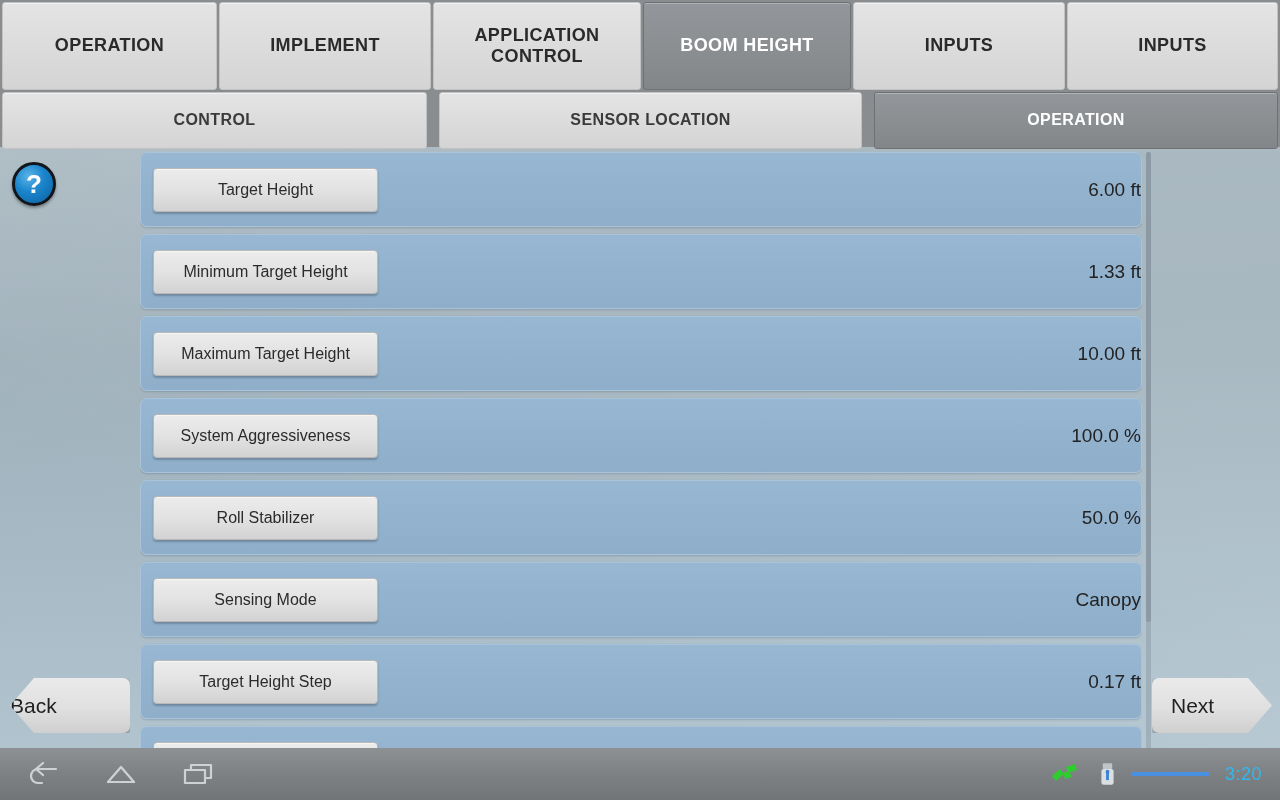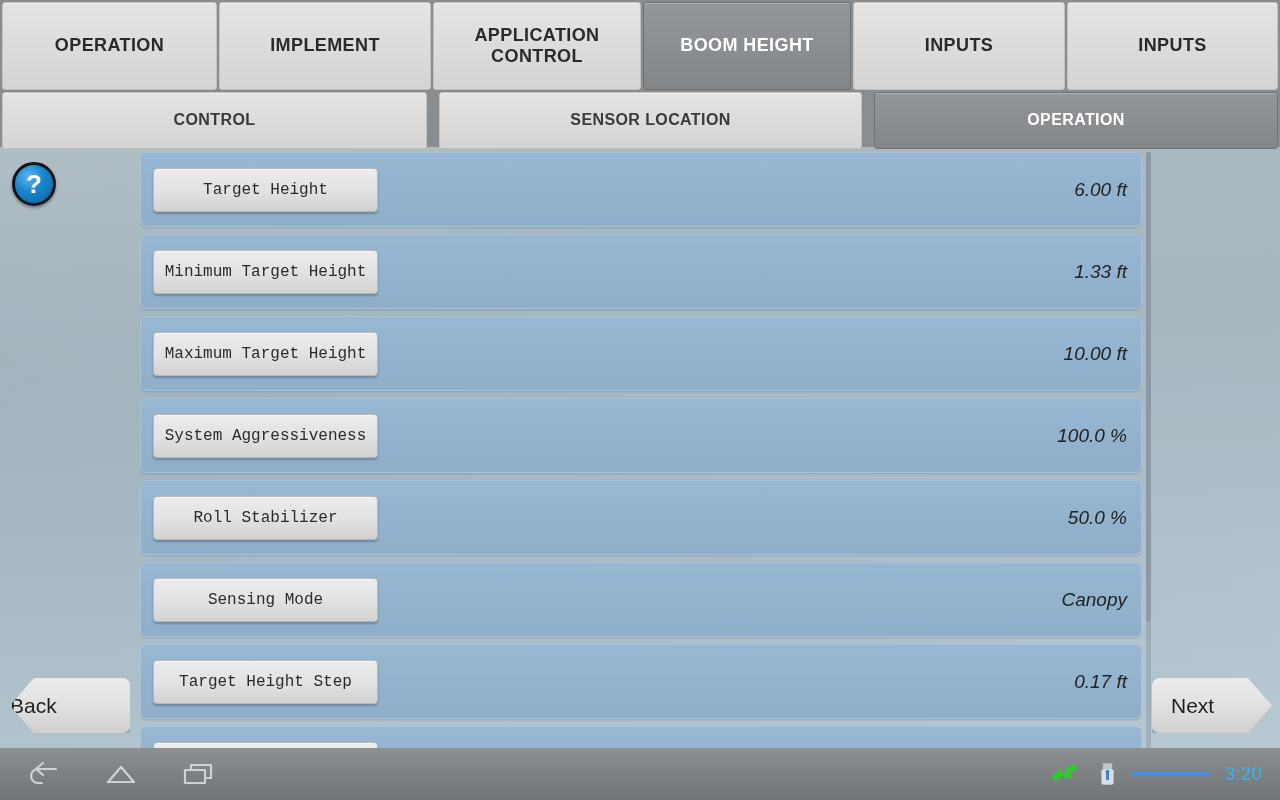--- a/index.html
+++ b/index.html
@@ -95,27 +95,25 @@
     width:225px; height:44px;
     display:flex; align-items:center; justify-content:center;
     background:linear-gradient(180deg,#ececec 0%, #e2e2e2 52%, #d2d2d2 100%);
     border:1px solid #b9b9b9;
     border-radius:4px;
     font-size:16px; color:#2b2b2b;
     box-shadow:0 2px 2px rgba(0,0,0,0.22), inset 0 1px 0 #f6f6f6;
     cursor:pointer; user-select:none;
     text-align:center;
     padding:0 4px;
-    font-family:Liberation Mono, monospace;
   }
   .row-value {
     flex:1 1 auto;
     text-align:right;
-    padding-right:14px;
-    font-size:19px; font-style:italic; color:#232323;
+    font-size:19px; color:#232323;
     user-select:none;
   }
   .row.partial { height:75px; }
 
   
   #scroll-track {
     position:absolute; left:1146px; top:152px; width:5px; height:598px;
     background:rgba(120,135,148,0.35);
     border-radius:3px;
   }

